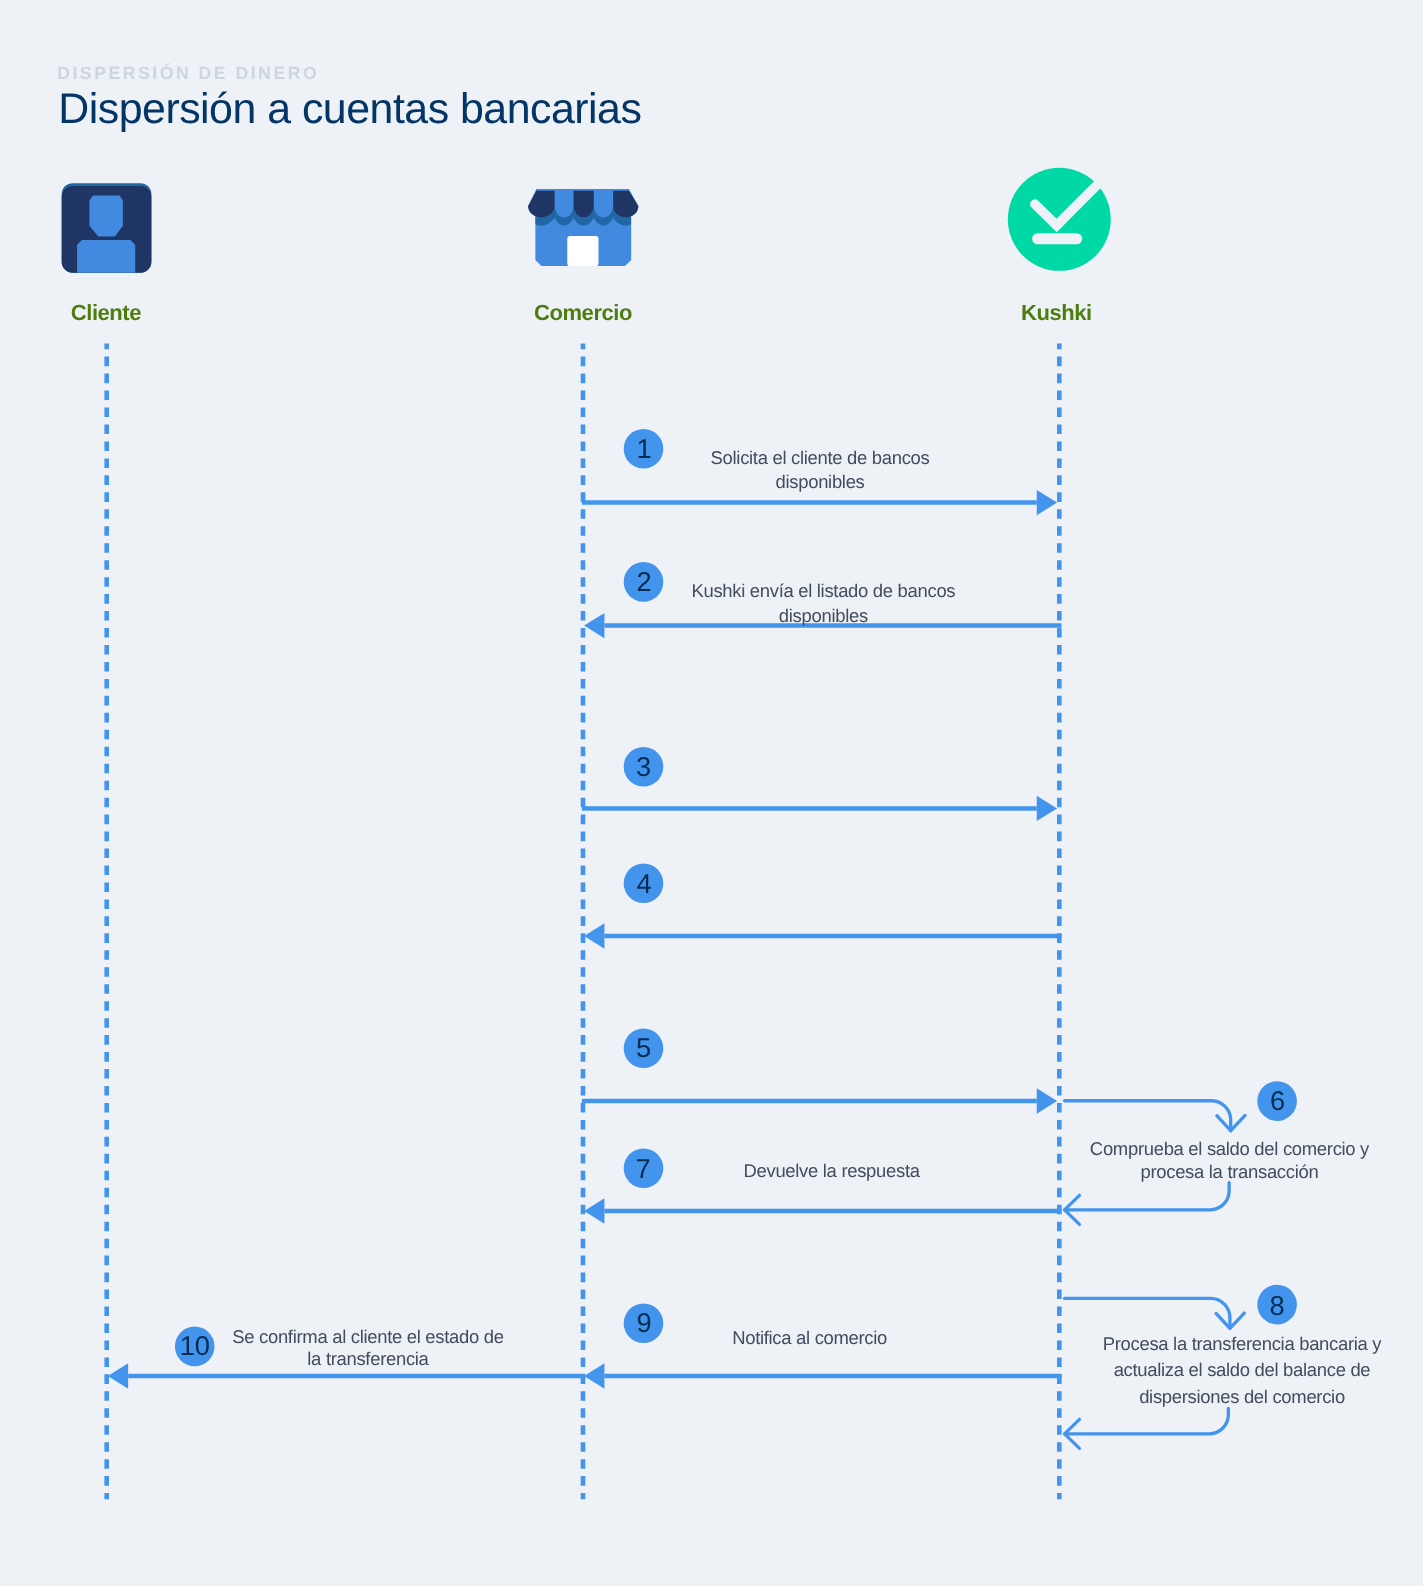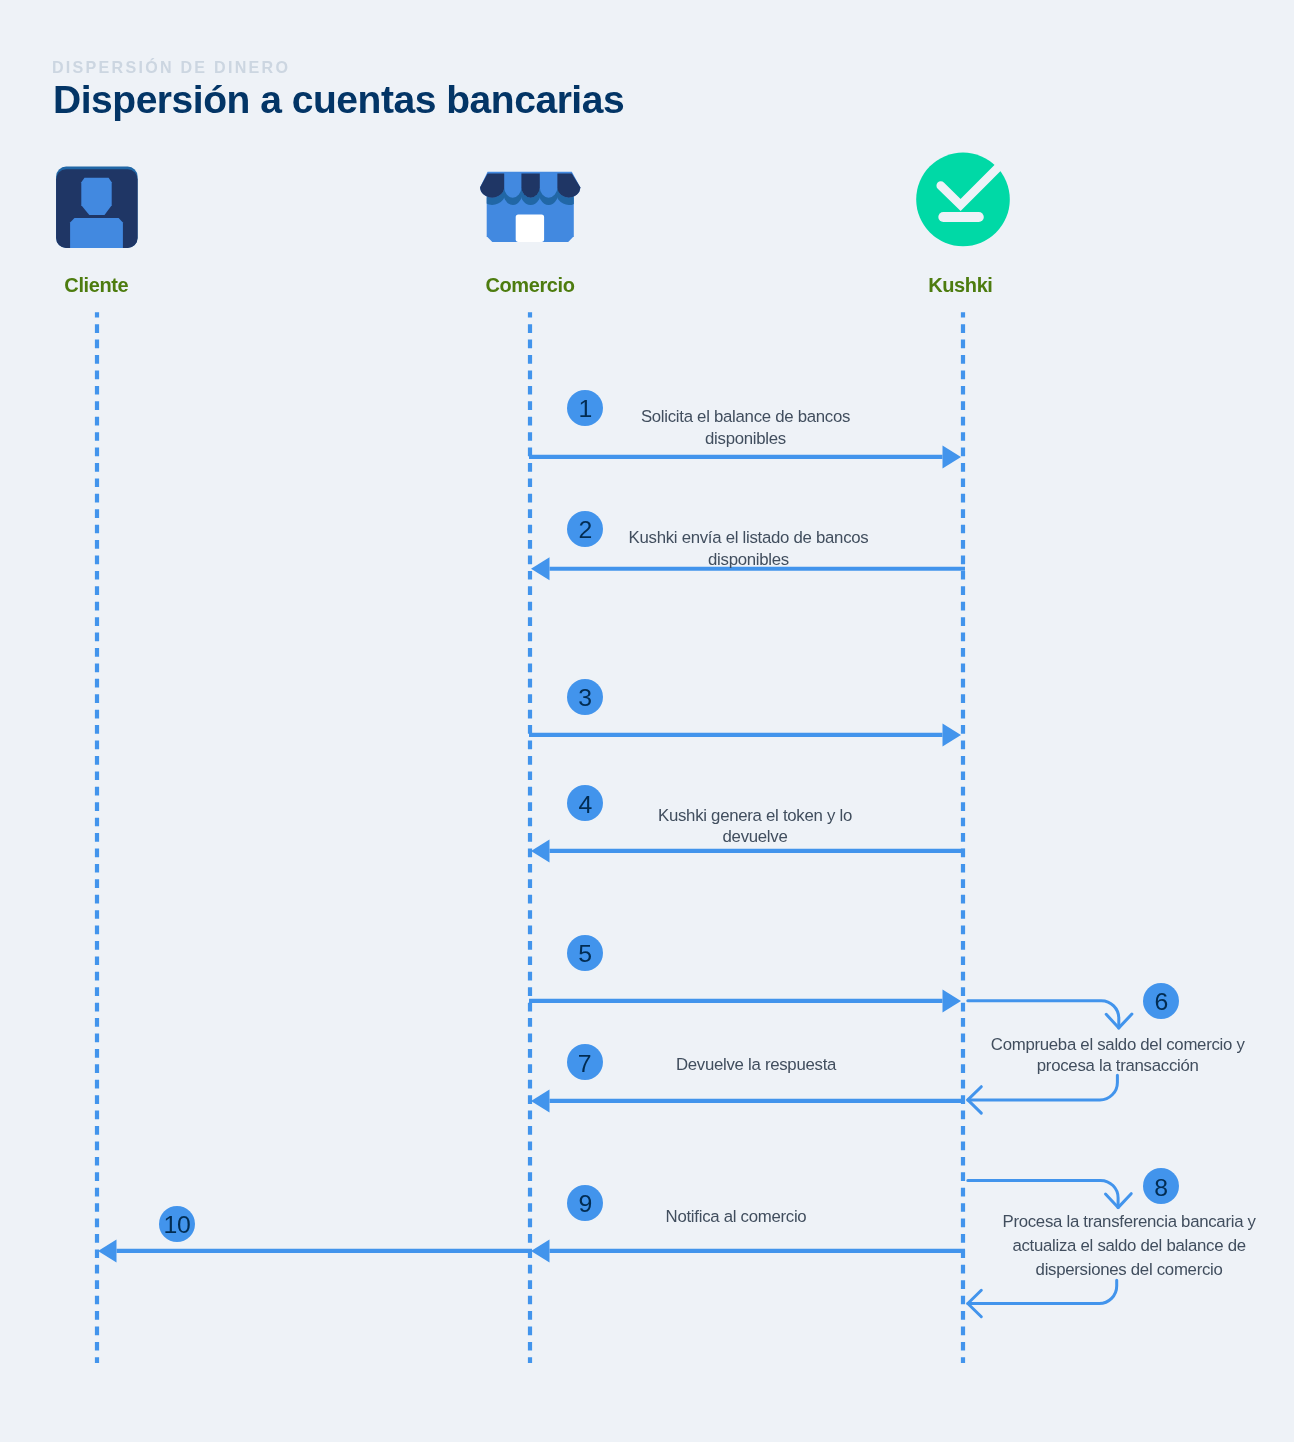--- a/index.html
+++ b/index.html
@@ -2,21 +2,21 @@
 <html><head>
 <meta charset="utf-8">
 <style>
   html,body{margin:0;padding:0;}
   body{width:1294px;height:1442px;background:#eef2f7;
        font-family:"Liberation Sans",sans-serif;overflow:hidden;position:relative;}
   #stage{position:absolute;left:0;top:0;width:1206px;height:1442px;}
   .abs{position:absolute;}
   #eyebrow{left:52px;top:57px;font-size:16.1px;font-weight:bold;letter-spacing:2.25px;
            color:#ccd6e1;line-height:20px;}
-  #title{left:53px;top:77.5px;font-size:39px;font-weight:bold;color:#033566;
+  #title{left:53px;top:77.5px;font-size:39px;font-weight:normal;color:#033566;
          line-height:44px;letter-spacing:-0.47px;}
   .actor-label{position:absolute;font-size:20px;font-weight:bold;color:#4d7c0f;
                text-align:center;transform:translateX(-50%);top:275px;white-space:nowrap;
                line-height:21px;letter-spacing:-0.4px;}
   .msg{position:absolute;font-size:16.8px;letter-spacing:-0.28px;color:#414e5e;text-align:center;
        transform:translateX(-50%);white-space:nowrap;}
   .num{position:absolute;width:36px;height:36px;border-radius:50%;background:#4294ec;
        color:#022c52;font-size:24.8px;display:flex;align-items:center;
        justify-content:center;transform:translate(-50%,-50%);line-height:1;
        padding-top:4px;box-sizing:border-box;letter-spacing:-0.3px;}
@@ -116,34 +116,30 @@
         <path d="M981.3 1290.3 L967.8 1303.5 L981.3 1316.7"></path>
       </g>
   </svg>
   <div class="abs" id="eyebrow">DISPERSIÓN DE DINERO</div>
   <div class="abs" id="title">Dispersión a cuentas bancarias</div>
   <div class="actor-label" style="left:96.3px">Cliente</div>
   <div class="actor-label" style="left:530.0px">Comercio</div>
   <div class="actor-label" style="left:960.4px">Kushki</div>
   <div class="num" style="left:585.3px;top:407.6px">1</div>
   <div class="msg" style="left:745.5px;top:406.28px;line-height:21.6px">
-      <span>Solicita el balance de bancos</span><br>
+      <span>Solicita el cliente de bancos</span><br>
       <span>disponibles</span><br>
   </div>
   <div class="num" style="left:585.3px;top:528.6px">2</div>
   <div class="msg" style="left:748.5px;top:527.42px;line-height:21.9px">
       <span>Kushki envía el listado de bancos</span><br>
       <span>disponibles</span><br>
   </div>
   <div class="num" style="left:585px;top:696.5px">3</div>
   <div class="num" style="left:585.3px;top:803.4px">4</div>
-  <div class="msg" style="left:755px;top:804.77px;line-height:21.6px">
-      <span>Kushki genera el token y lo</span><br>
-      <span>devuelve</span><br>
-  </div>
   <div class="num" style="left:585px;top:952.5px">5</div>
   <div class="num" style="left:1161.2px;top:1000.6px">6</div>
   <div class="msg" style="left:1117.7px;top:1033.88px;line-height:21.2px">
       <span>Comprueba el saldo del comercio y</span><br>
       <span>procesa la transacción</span><br>
   </div>
   <div class="num" style="left:584.5px;top:1062.2px">7</div>
   <div class="msg" style="left:756px;top:1054.02px;line-height:21.5px">
       <span>Devuelve la respuesta</span><br>
   </div>
@@ -151,13 +147,17 @@
   <div class="msg" style="left:1129.1px;top:1210.22px;line-height:24.1px">
       <span>Procesa la transferencia bancaria y</span><br>
       <span>actualiza el saldo del balance de</span><br>
       <span>dispersiones del comercio</span><br>
   </div>
   <div class="num" style="left:585.3px;top:1202.8px">9</div>
   <div class="msg" style="left:736px;top:1205.72px;line-height:21.5px">
       <span>Notifica al comercio</span><br>
   </div>
   <div class="num" style="left:177px;top:1223.6px">10</div>
+  <div class="msg" style="left:334.5px;top:1205.97px;line-height:20px">
+      <span>Se confirma al cliente el estado de</span><br>
+      <span>la transferencia</span><br>
+  </div>
 </div>
 
 </body></html>

